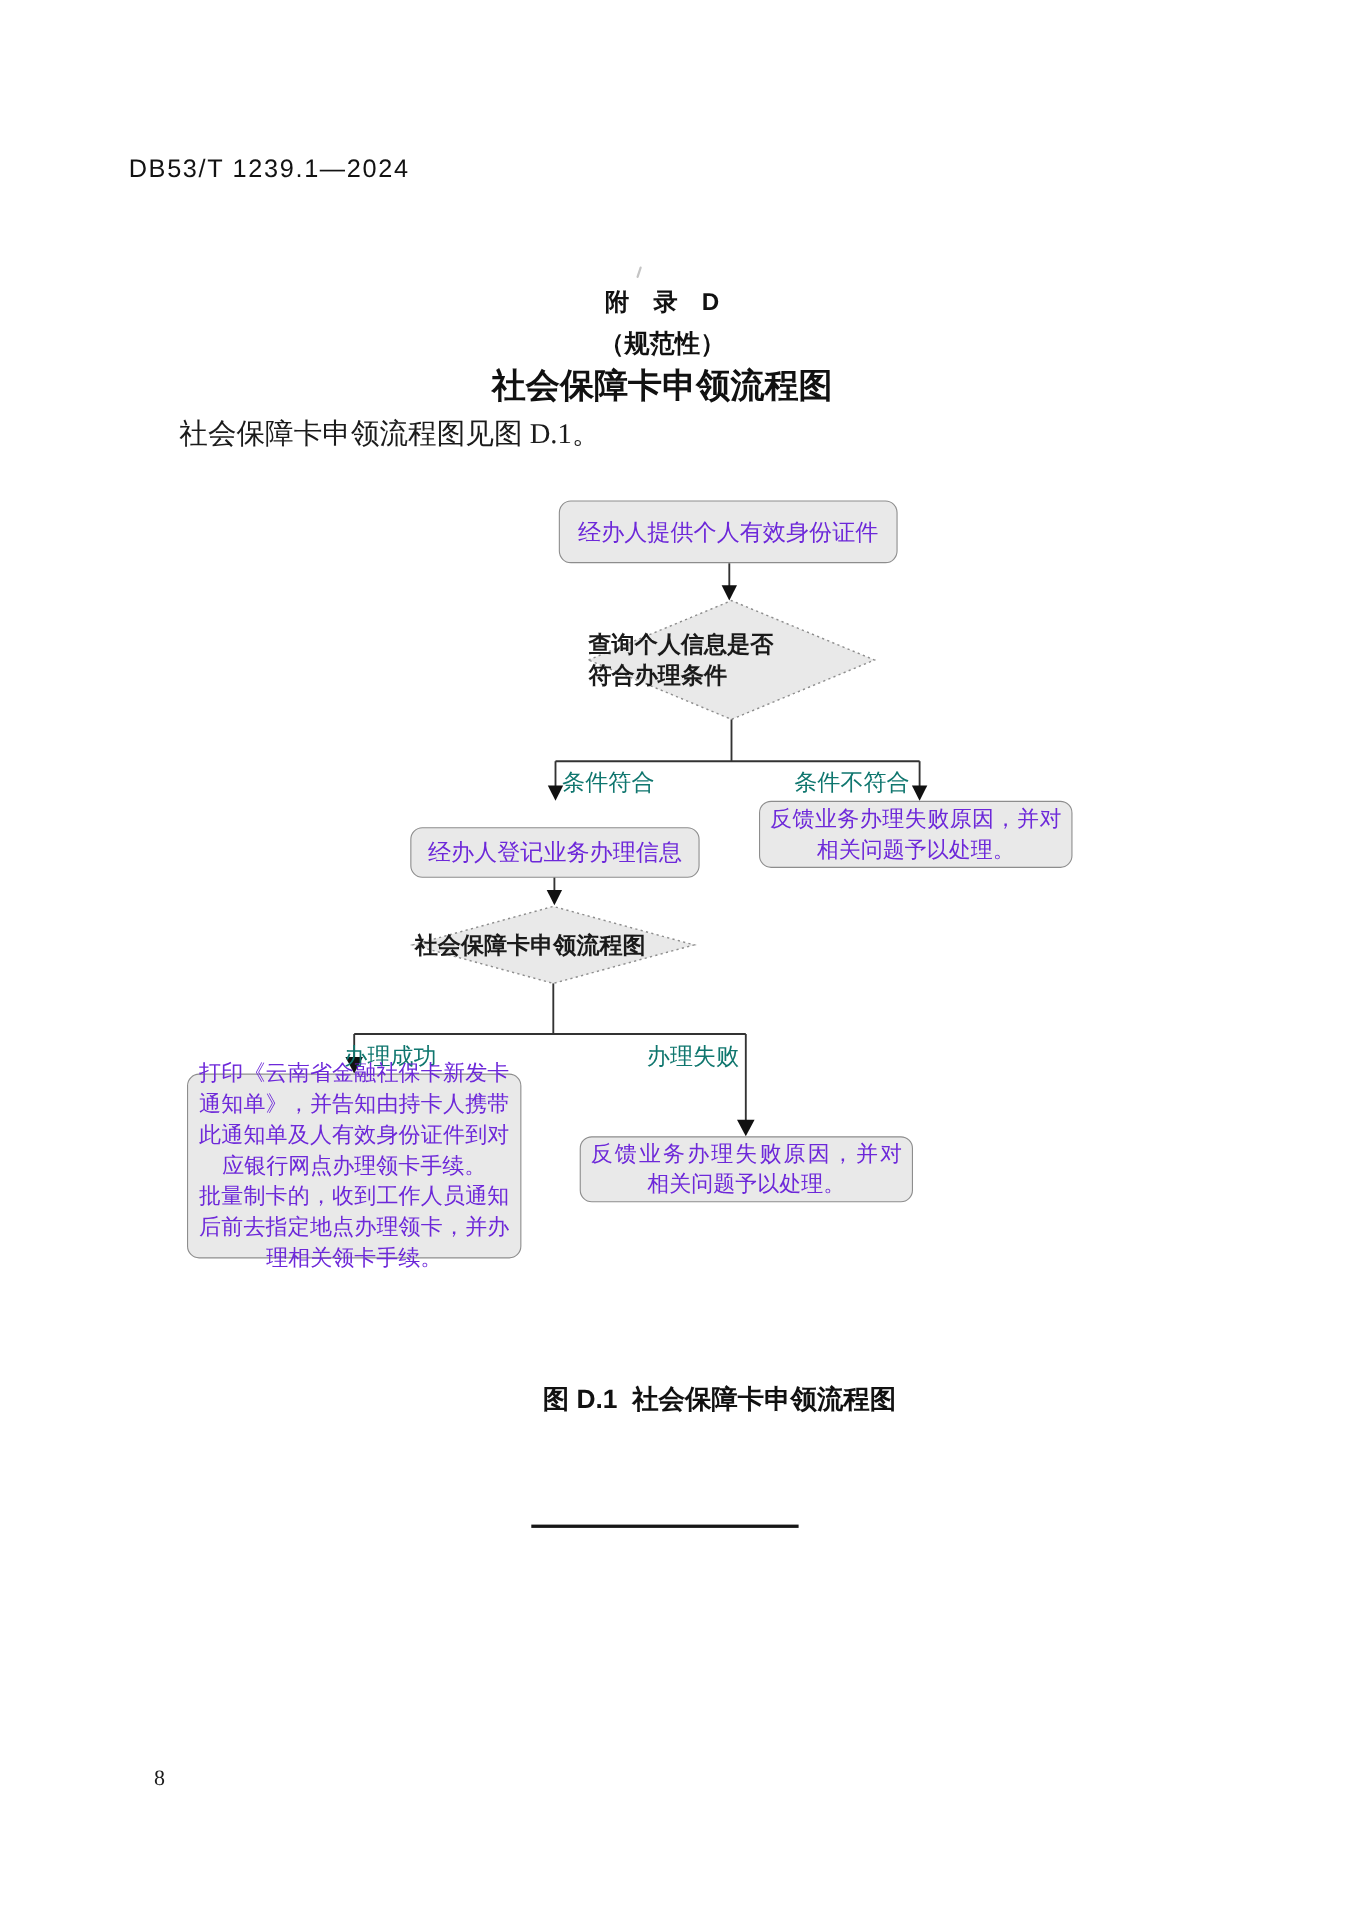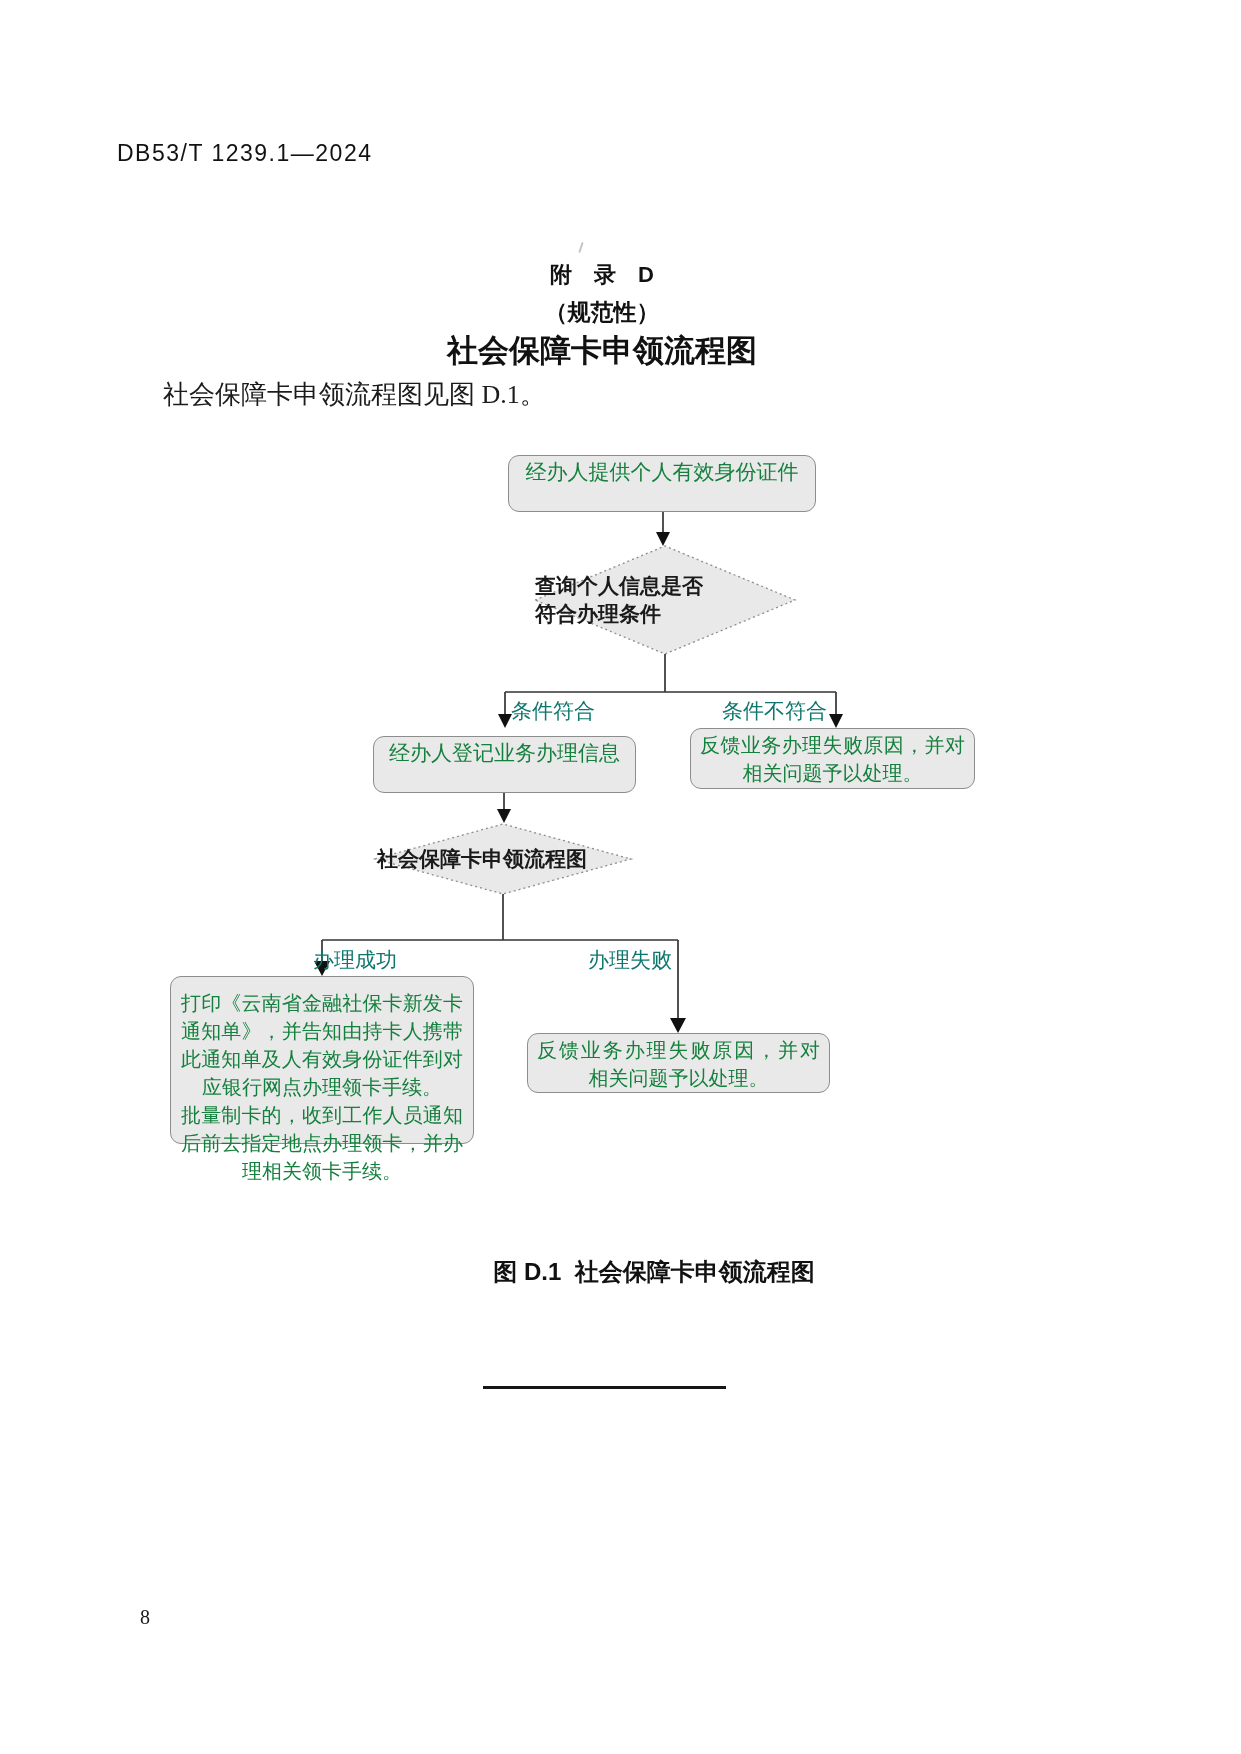--- a/index.html
+++ b/index.html
@@ -21,26 +21,26 @@
   .t3 { top:330px; font-size:31px; }
   .intro { left:163px; top:377px; font-size:26px; white-space:pre; }
   .speck { left:580px; top:242px; width:2px; height:11px; background:#c4c4c4;
     transform:rotate(18deg); border-radius:2px; }
 
   
   .fc-svg { left:0; top:0; }
   .node {
     position:absolute; box-sizing:border-box;
     background:#e9e9e9; border:1px solid #8d8d8d; border-radius:11px;
-    display:flex; flex-direction:column; justify-content:flex-start;
-    font-size:21px; line-height:28px; text-align:center; color:#15803d;
+    display:flex; flex-direction:column; justify-content:center;
+    font-size:21px; line-height:28px; text-align:center; color:#6d28d9;
     padding:2px 9px;
   }
   .node-a { left:508px; top:455px; width:308px; height:57px; }
-  .node-c { left:373px; top:736px; width:263px; height:57px; }
+  .node-c { left:373px; top:752px; width:263px; height:46px; }
   .node-d { left:690px; top:728px; width:285px; height:61px; font-size:20px; }
   .node-f { left:170px; top:976px; width:304px; height:168px;
             font-size:20px; line-height:28px; padding:12px 10px; }
   .node-g { left:527px; top:1033px; width:303px; height:60px; font-size:20px; }
   .jl { text-align:justify; text-align-last:justify; }
   .ct { text-align:center; text-align-last:center; }
   .dtext { position:absolute; font-size:21px;
            line-height:28px; color:#1a1a1a;font-weight:bold; }
   .dtext-b { left:535px; top:572px; width:260px; }
   .dtext-e { left:377px; top:845px; width:253px; }

